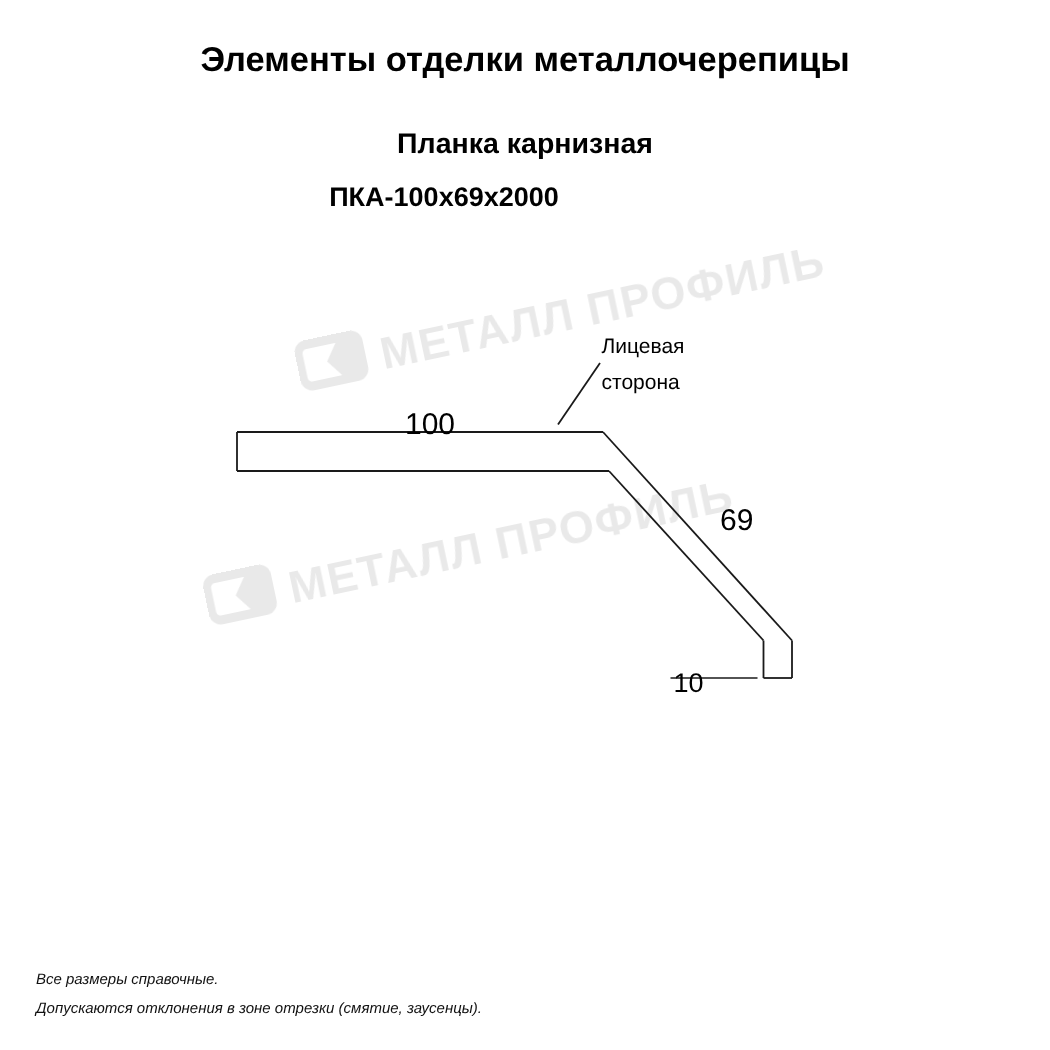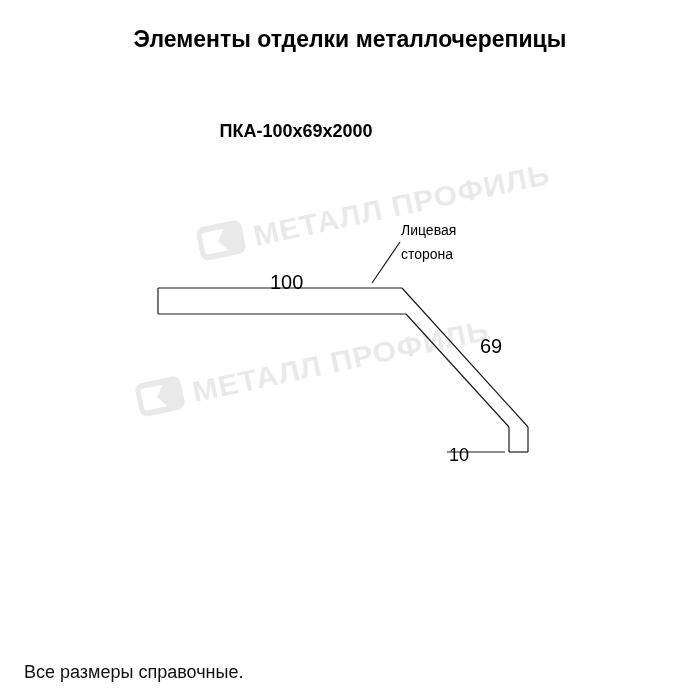--- a/index.html
+++ b/index.html
@@ -55,34 +55,36 @@
     position: absolute;
     top: 0;
     left: 0;
     width: 700px;
     height: 700px;
   }
   .footnotes {
     position: absolute;
     left: 24px;
     bottom: 18px;
-    font-size: 18px;
+    font-size: 10px;
     line-height: 19px;
     color: #111;
+    font-style: italic;
   }
   .footnote-line {
     white-space: nowrap;
   }
 </style>
 </head>
 <body>
 
 <div class="page">
 
   <div class="title-main">Элементы отделки металлочерепицы</div>
+  <div class="title-sub">Планка карнизная</div>
   <div class="title-code">ПКА-100х69х2000</div>
 
   <svg class="drawing" viewBox="0 0 700 700" xmlns="http://www.w3.org/2000/svg">
     <g opacity="0.09" fill="#000000">
 
       <g transform="translate(196,214) rotate(-12)">
         <g>
           <path d="M4,14 h30 a8,8 0 0 1 8,8 v18 a8,8 0 0 1 -8,8 h-30 a8,8 0 0 1 -8,-8 v-18 a8,8 0 0 1 8,-8 z
                    M4,20 a3,3 0 0 0 -3,3 v16 a3,3 0 0 0 3,3 h20 l-8,-11 8,-11 z"></path>
           <text x="52" y="44" font-family="Liberation Sans, sans-serif" font-size="30" font-weight="bold" letter-spacing="1">МЕТАЛЛ ПРОФИЛЬ</text>
@@ -127,15 +129,16 @@
       <text x="270" y="289" font-size="20">100</text>
       <text x="480" y="353" font-size="20">69</text>
       <text x="449" y="461" font-size="18">10</text>
       <text x="401" y="235" font-size="14">Лицевая</text>
       <text x="401" y="259" font-size="14">сторона</text>
     </g>
   </svg>
 
   <div class="footnotes">
     <div class="footnote-line">Все размеры справочные.</div>
+    <div class="footnote-line">Допускаются отклонения в зоне отрезки (смятие, заусенцы).</div>
   </div>
 
 </div>
 
 </body></html>

